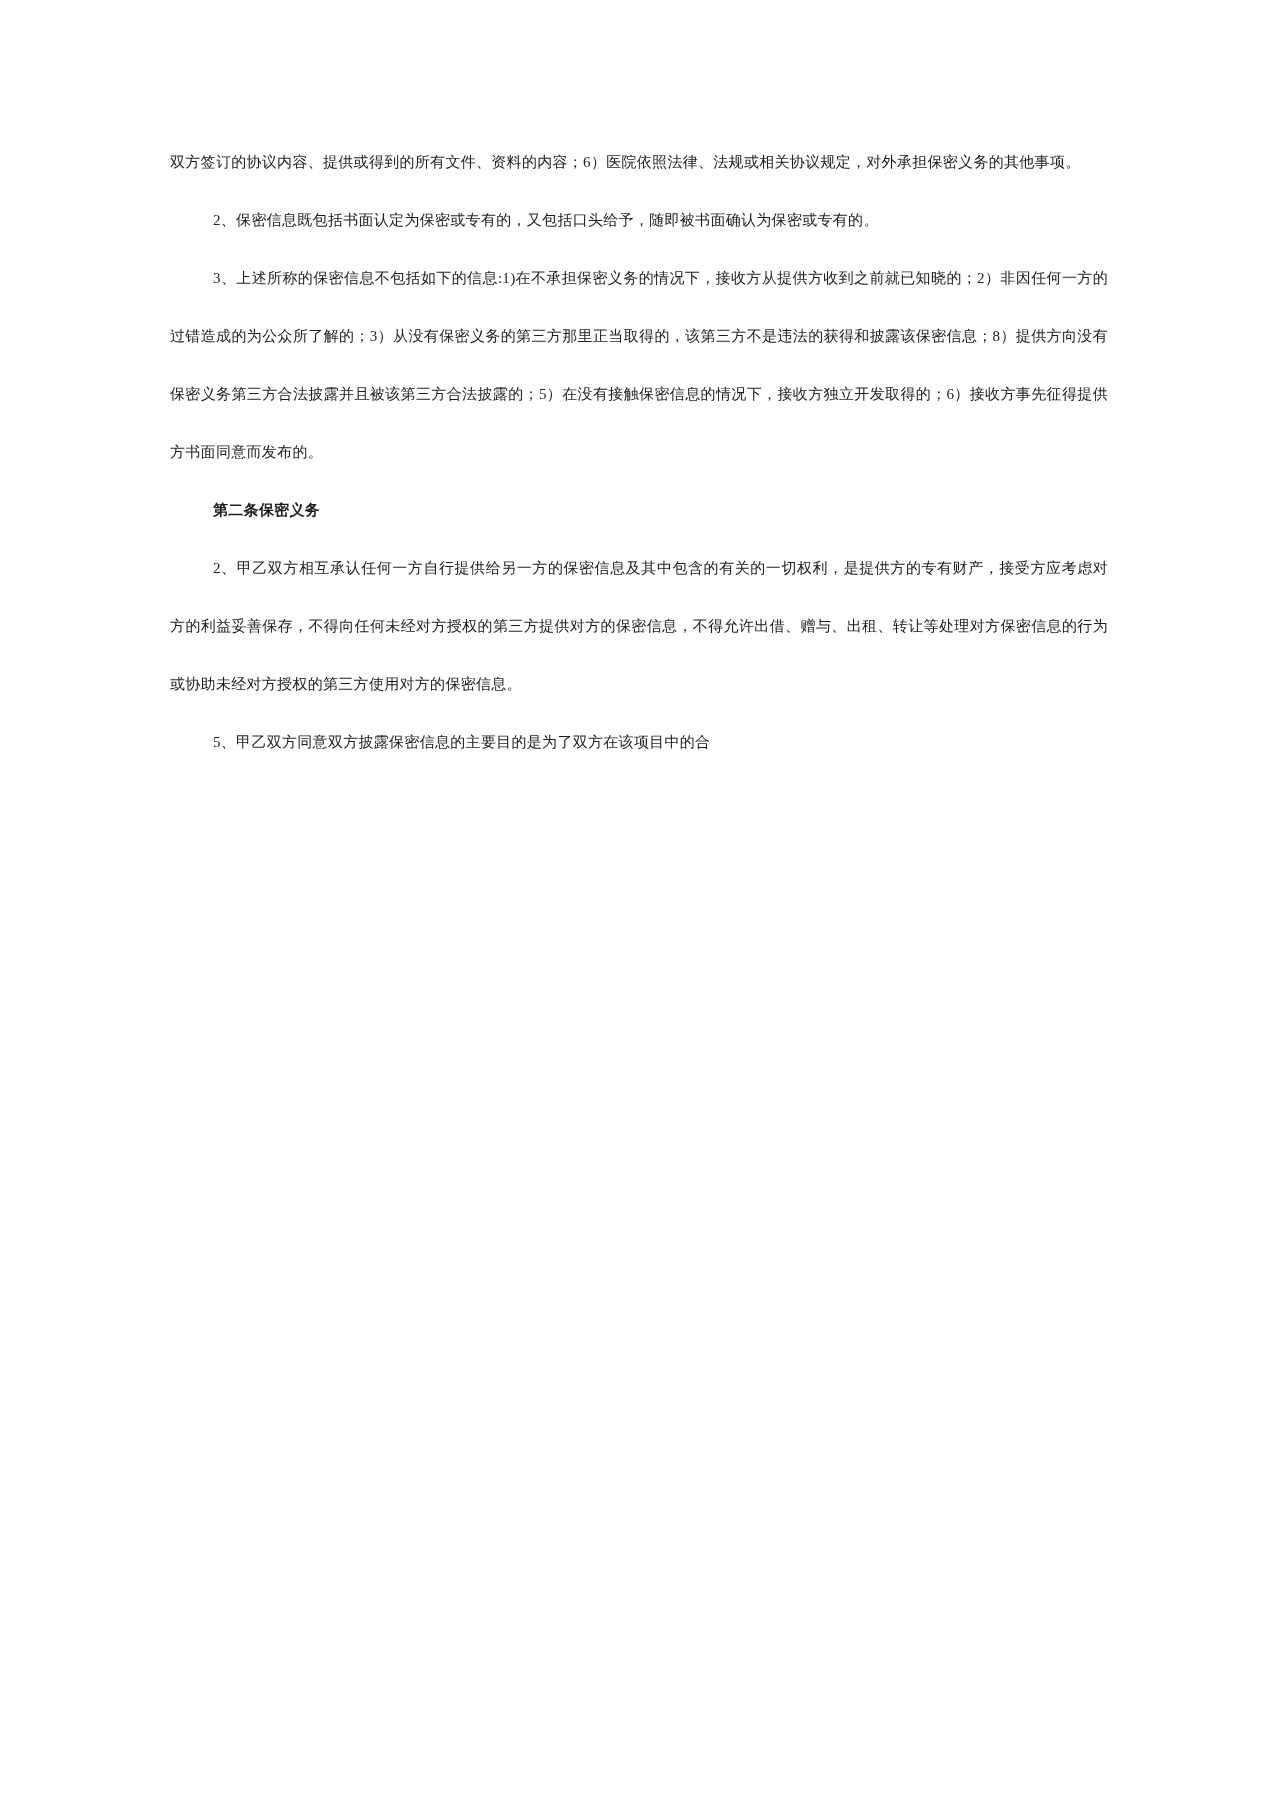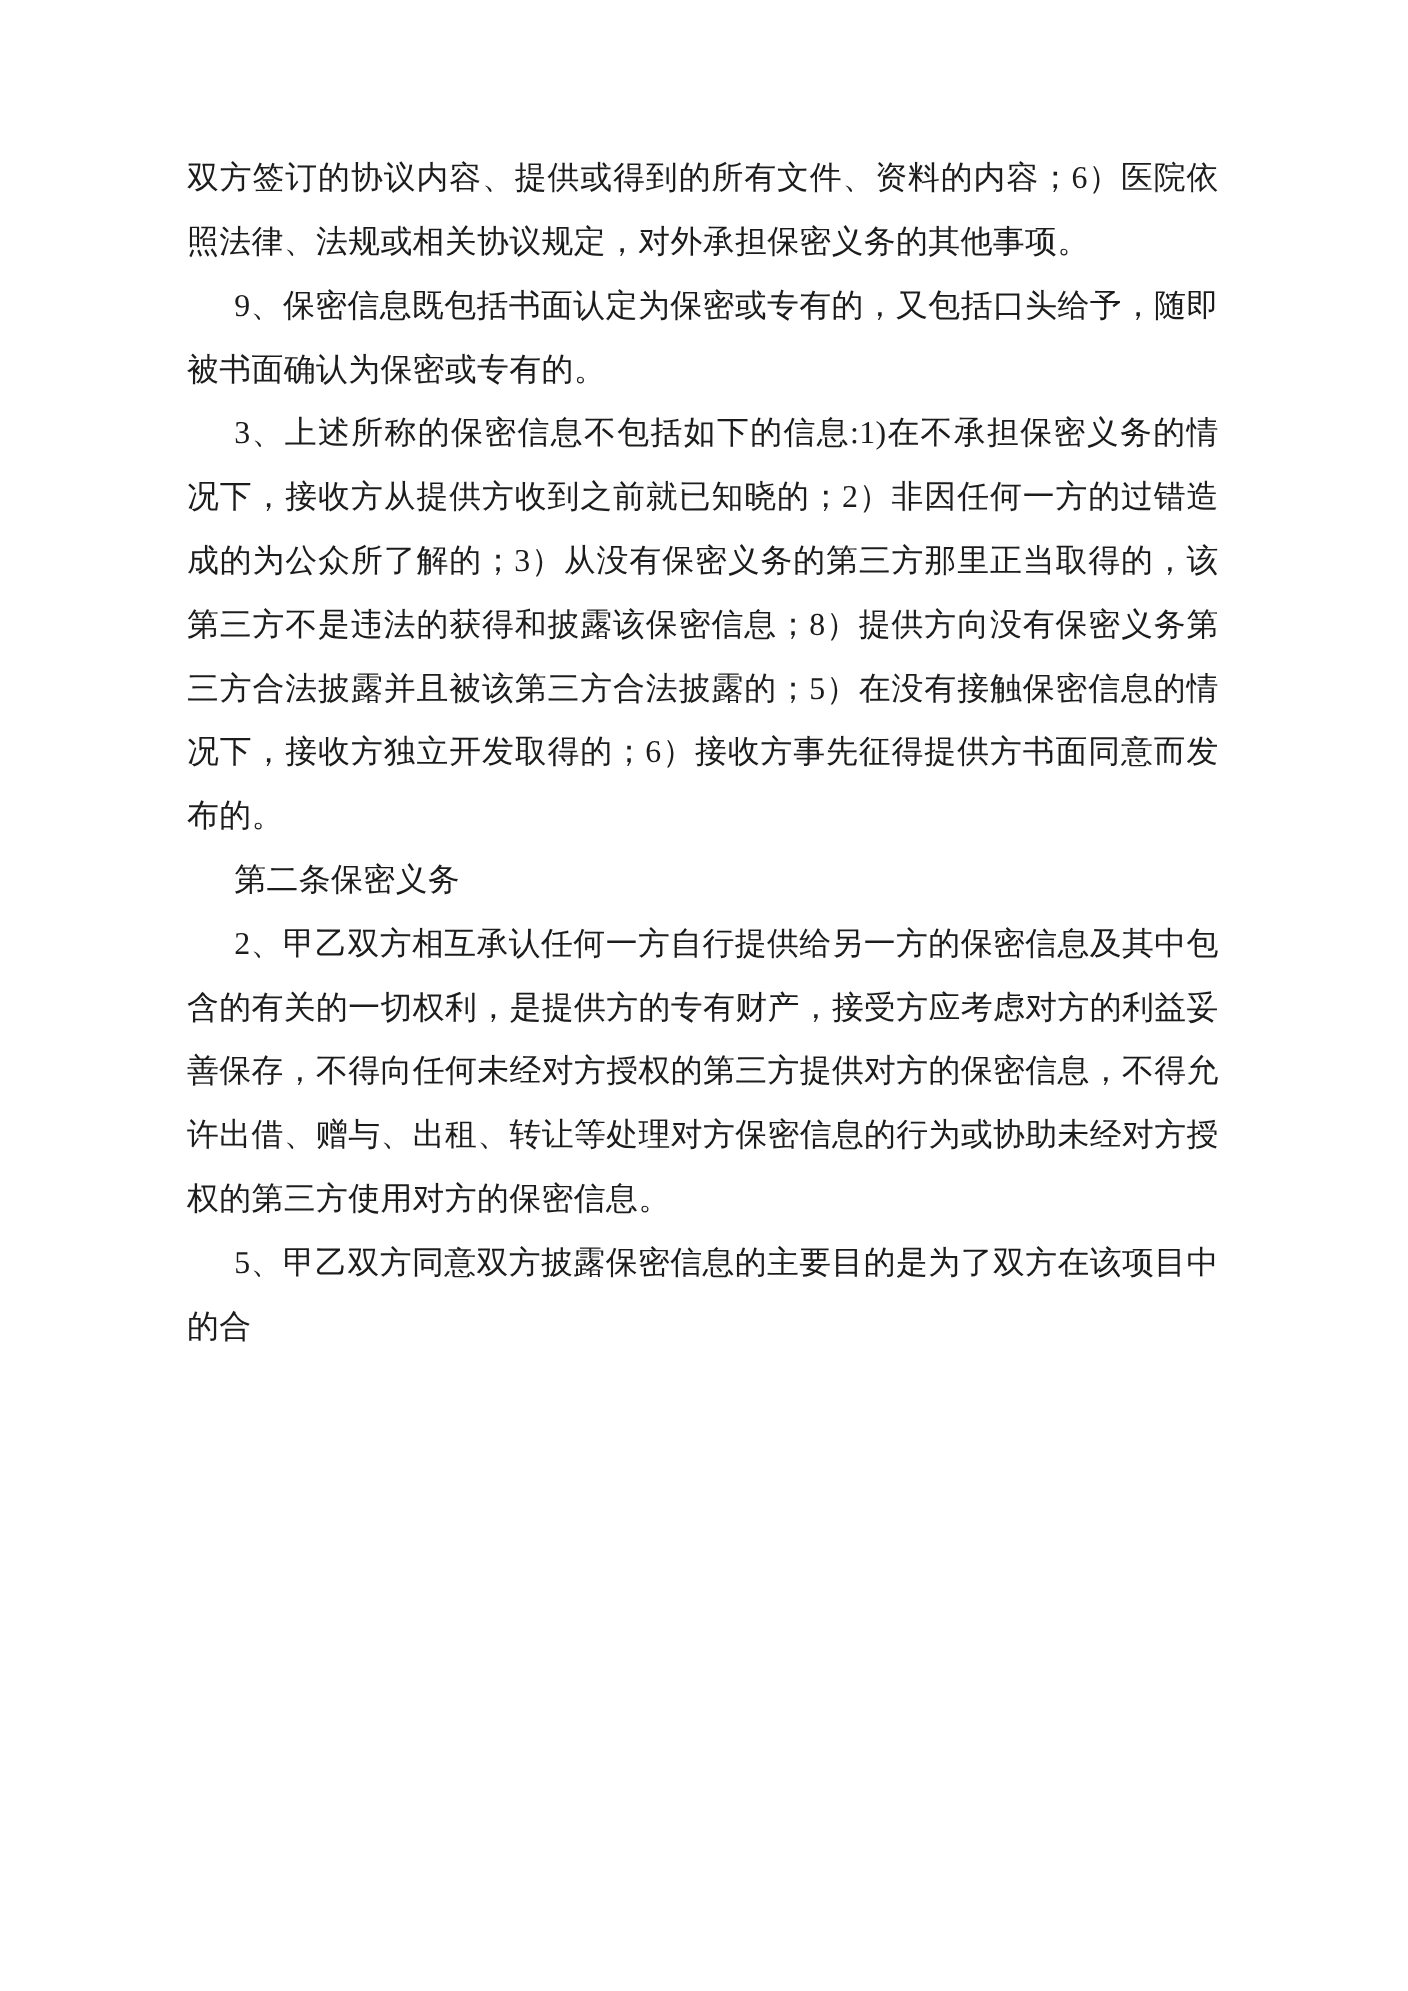--- a/index.html
+++ b/index.html
@@ -9,46 +9,46 @@
   }
   .page {
     position: relative;
     width: 1280px;
     height: 1810px;
     margin: 0 auto;
     background: #ffffff;
     box-sizing: border-box;
     padding: 133px 172px 0 170px;
     font-family: "Liberation Serif", "DejaVu Serif", serif;
-    font-size: 29px;
+    font-size: 15px;
     color: #1c1c1c;
     overflow: hidden;
   }
   .para {
     margin: 0;
     line-height: 58px;
     text-align: justify;
     text-justify: inter-ideograph;
     letter-spacing: 0.3px;
     word-break: break-all;
   }
   .indent {
     text-indent: 43px;
   }
   .bold {
-    font-weight: normal;
+    font-weight: bold;
   }
 </style>
 </head>
 <body>
 
 <div class="page">
   <p class="para">双方签订的协议内容、提供或得到的所有文件、资料的内容；6）医院依照法律、法规或相关协议规定，对外承担保密义务的其他事项。</p>
 
-  <p class="para indent">9、保密信息既包括书面认定为保密或专有的，又包括口头给予，随即被书面确认为保密或专有的。</p>
+  <p class="para indent">2、保密信息既包括书面认定为保密或专有的，又包括口头给予，随即被书面确认为保密或专有的。</p>
 
   <p class="para indent">3、上述所称的保密信息不包括如下的信息:1)在不承担保密义务的情况下，接收方从提供方收到之前就已知晓的；2）非因任何一方的过错造成的为公众所了解的；3）从没有保密义务的第三方那里正当取得的，该第三方不是违法的获得和披露该保密信息；8）提供方向没有保密义务第三方合法披露并且被该第三方合法披露的；5）在没有接触保密信息的情况下，接收方独立开发取得的；6）接收方事先征得提供方书面同意而发布的。</p>
 
   <p class="para indent bold">第二条保密义务</p>
 
 
   <p class="para indent">2、甲乙双方相互承认任何一方自行提供给另一方的保密信息及其中包含的有关的一切权利，是提供方的专有财产，接受方应考虑对方的利益妥善保存，不得向任何未经对方授权的第三方提供对方的保密信息，不得允许出借、赠与、出租、转让等处理对方保密信息的行为或协助未经对方授权的第三方使用对方的保密信息。</p>
 
   <p class="para indent">5、甲乙双方同意双方披露保密信息的主要目的是为了双方在该项目中的合</p>
 </div>

